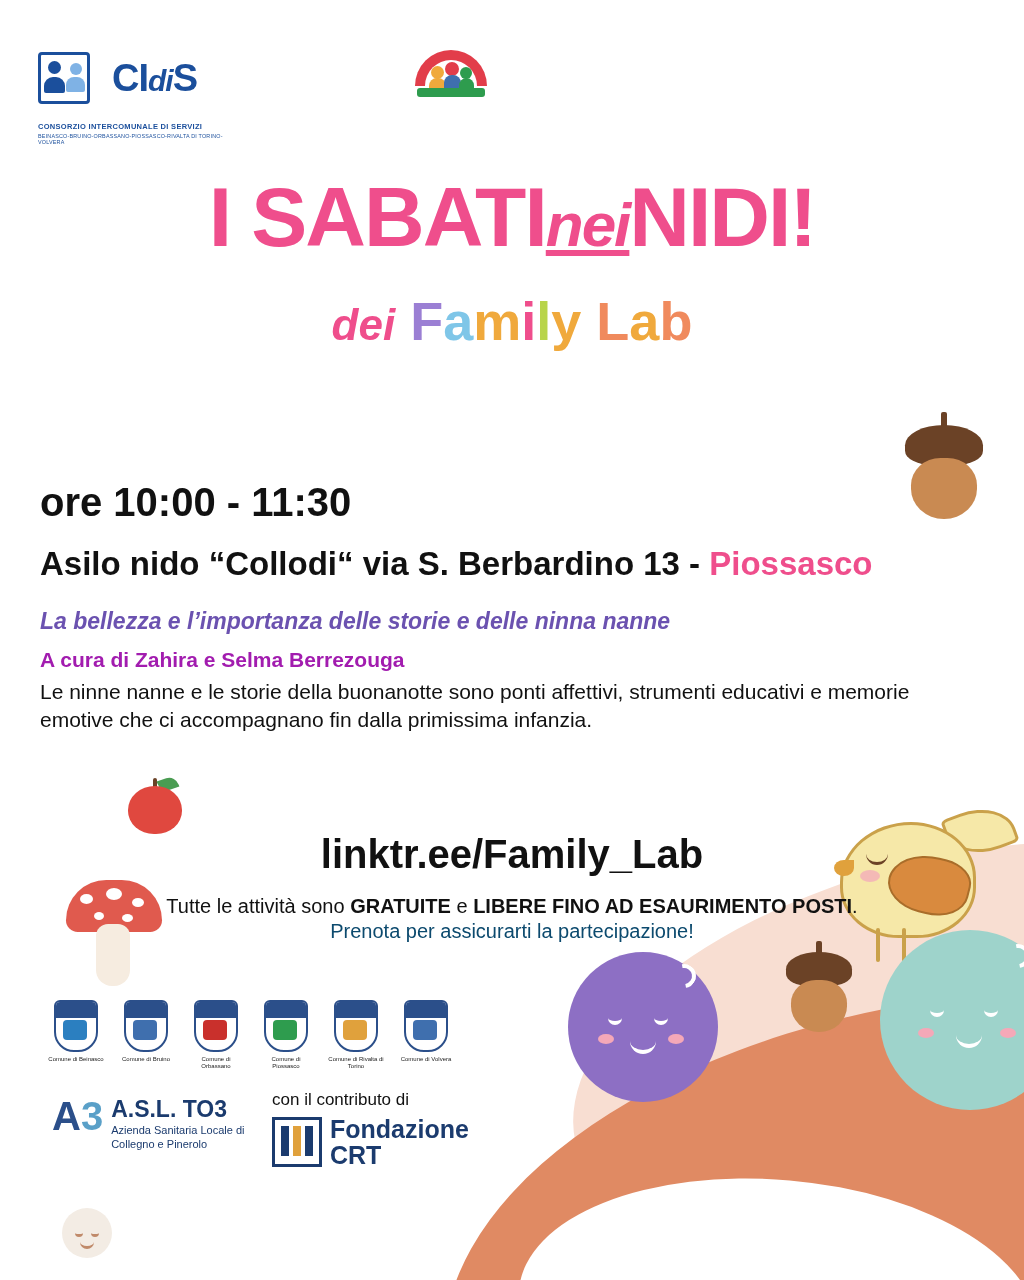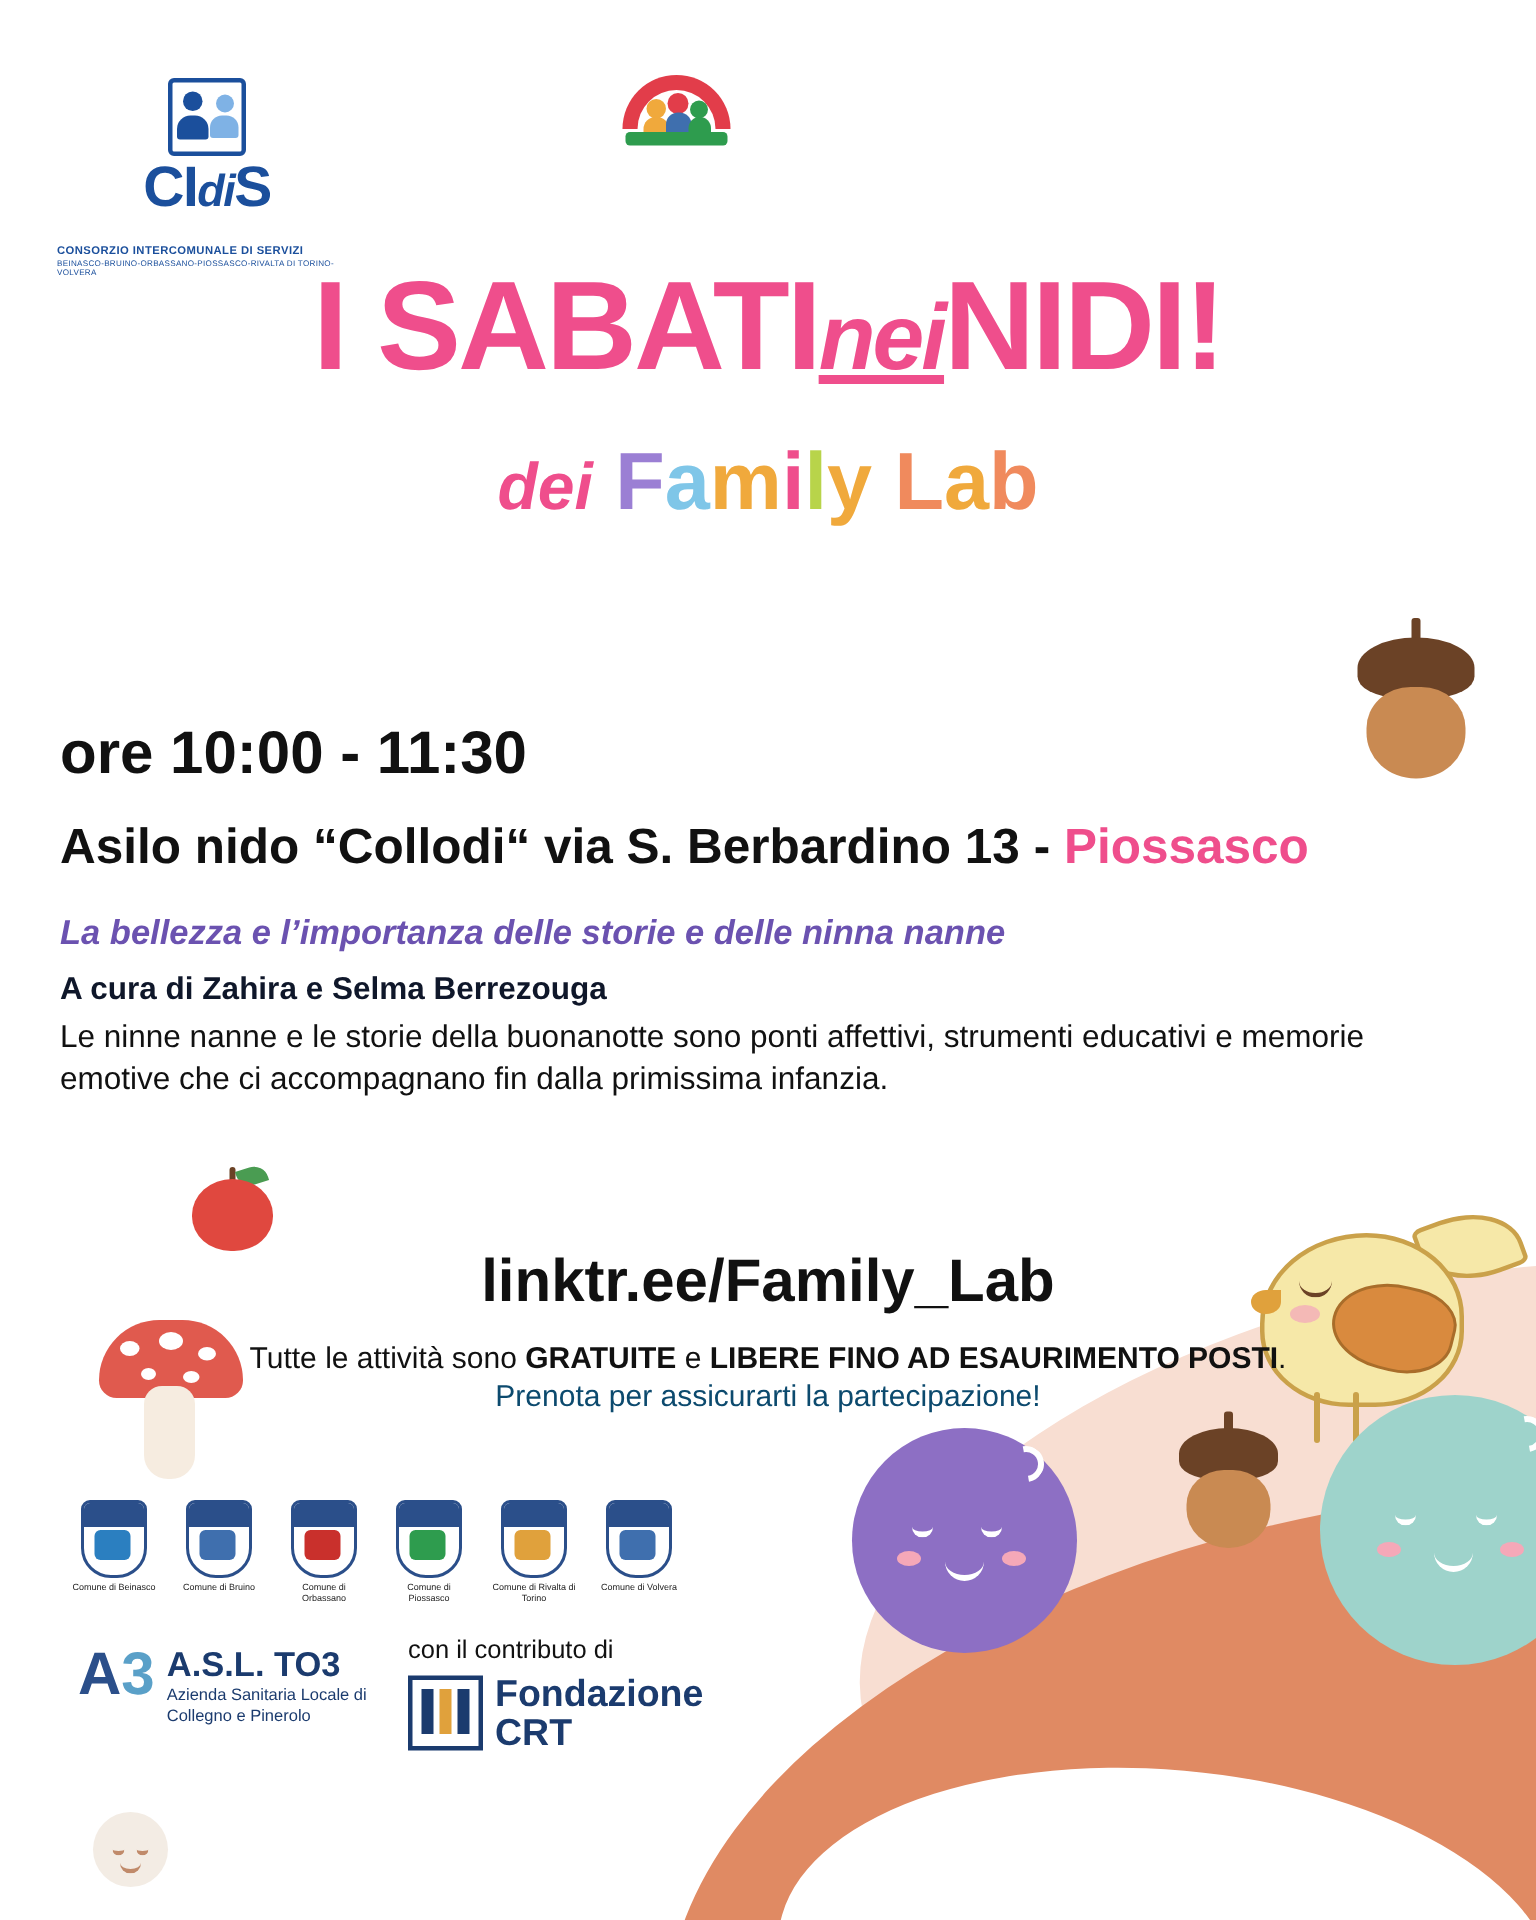--- a/index.html
+++ b/index.html
@@ -26,21 +26,21 @@
   .blob-white{
     position:absolute;left:520px;top:1180px;width:520px;height:220px;
     background:#ffffff;border-radius:50% 50% 45% 55% / 60% 60% 40% 40%;
     transform:rotate(5deg);
   }
 
   
   .header{position:absolute;top:24px;left:0;width:1024px;height:120px;}
 
   .cidis{position:absolute;left:38px;top:28px;width:200px;}
-  .cidis-top{display:flex;align-items:center;gap:2px;flex-direction:column;}
+  .cidis-top{display:flex;align-items:center;gap:22px;}
   .cidis-sq{width:46px;height:46px;border:3px solid #1b4f9c;border-radius:4px;position:relative;background:#fff;}
   .cidis-sq:before{content:"";position:absolute;left:7px;top:6px;width:13px;height:13px;border-radius:50%;background:#1b4f9c;}
   .cidis-sq:after{content:"";position:absolute;left:3px;top:22px;width:21px;height:16px;border-radius:9px 9px 2px 2px;background:#1b4f9c;}
   .cidis-sq i{position:absolute;right:5px;top:8px;width:12px;height:12px;border-radius:50%;background:#7fb2e5;}
   .cidis-sq u{position:absolute;right:2px;top:22px;width:19px;height:15px;border-radius:8px 8px 2px 2px;background:#7fb2e5;}
   .cidis-word{font-weight:bold;font-size:38px;color:#1b4f9c;letter-spacing:-1px;line-height:1;}
   .cidis-word em{font-style:italic;font-size:30px;}
   .cidis-sub1{font-size:7.5px;color:#1b4f9c;letter-spacing:.3px;margin-top:18px;font-weight:bold;}
   .cidis-sub2{font-size:5.4px;color:#1b4f9c;letter-spacing:.2px;margin-top:2px;}
 
@@ -66,21 +66,21 @@
   .title2{position:absolute;top:290px;left:0;width:1024px;text-align:center;font-size:54px;font-weight:bold;}
   .title2 .dei{color:#ef4e8c;font-style:italic;font-size:44px;}
   .t-F{color:#9b7fd4;}.t-a{color:#7fc6e8;}.t-m{color:#f0a93c;}.t-i{color:#ef4e8c;}
   .t-l{color:#b8d44a;}.t-y{color:#f0a93c;}.t-L{color:#f08a5d;}.t-A{color:#f0a93c;}.t-b{color:#f08a5d;}
 
   .date{position:absolute;top:385px;left:40px;font-size:66px;font-weight:bold;color:#111;letter-spacing:-1px;}
   .hours{position:absolute;top:480px;left:40px;font-size:40px;font-weight:bold;color:#111;letter-spacing:0px;}
   .place{position:absolute;top:545px;left:40px;font-size:33px;font-weight:bold;color:#111;}
   .place .pink{color:#ef4e8c;}
   .subtitle{position:absolute;top:608px;left:40px;font-size:23px;font-weight:bold;color:#6b52b0;font-style:italic;}
-  .curator{position:absolute;top:648px;left:40px;font-size:21px;font-weight:bold;color:#0f172a;}
+  .curator{position:absolute;top:648px;left:40px;font-size:21px;font-weight:bold;color:#a21caf;}
   .body-txt{position:absolute;top:678px;left:40px;width:920px;font-size:21px;color:#111;line-height:1.35;}
 
   .cta{position:absolute;top:772px;left:0;width:1024px;text-align:center;
     font-size:44px;font-weight:bold;color:#e8776b;font-style:italic;}
   .link{position:absolute;top:832px;left:0;width:1024px;text-align:center;font-size:40px;font-weight:bold;color:#111;}
   .note1{position:absolute;top:895px;left:0;width:1024px;text-align:center;font-size:20px;color:#111;}
   .note1 b{font-weight:bold;}
   .note2{position:absolute;top:920px;left:0;width:1024px;text-align:center;font-size:20px;color:#0c4a6e;}
 
   

